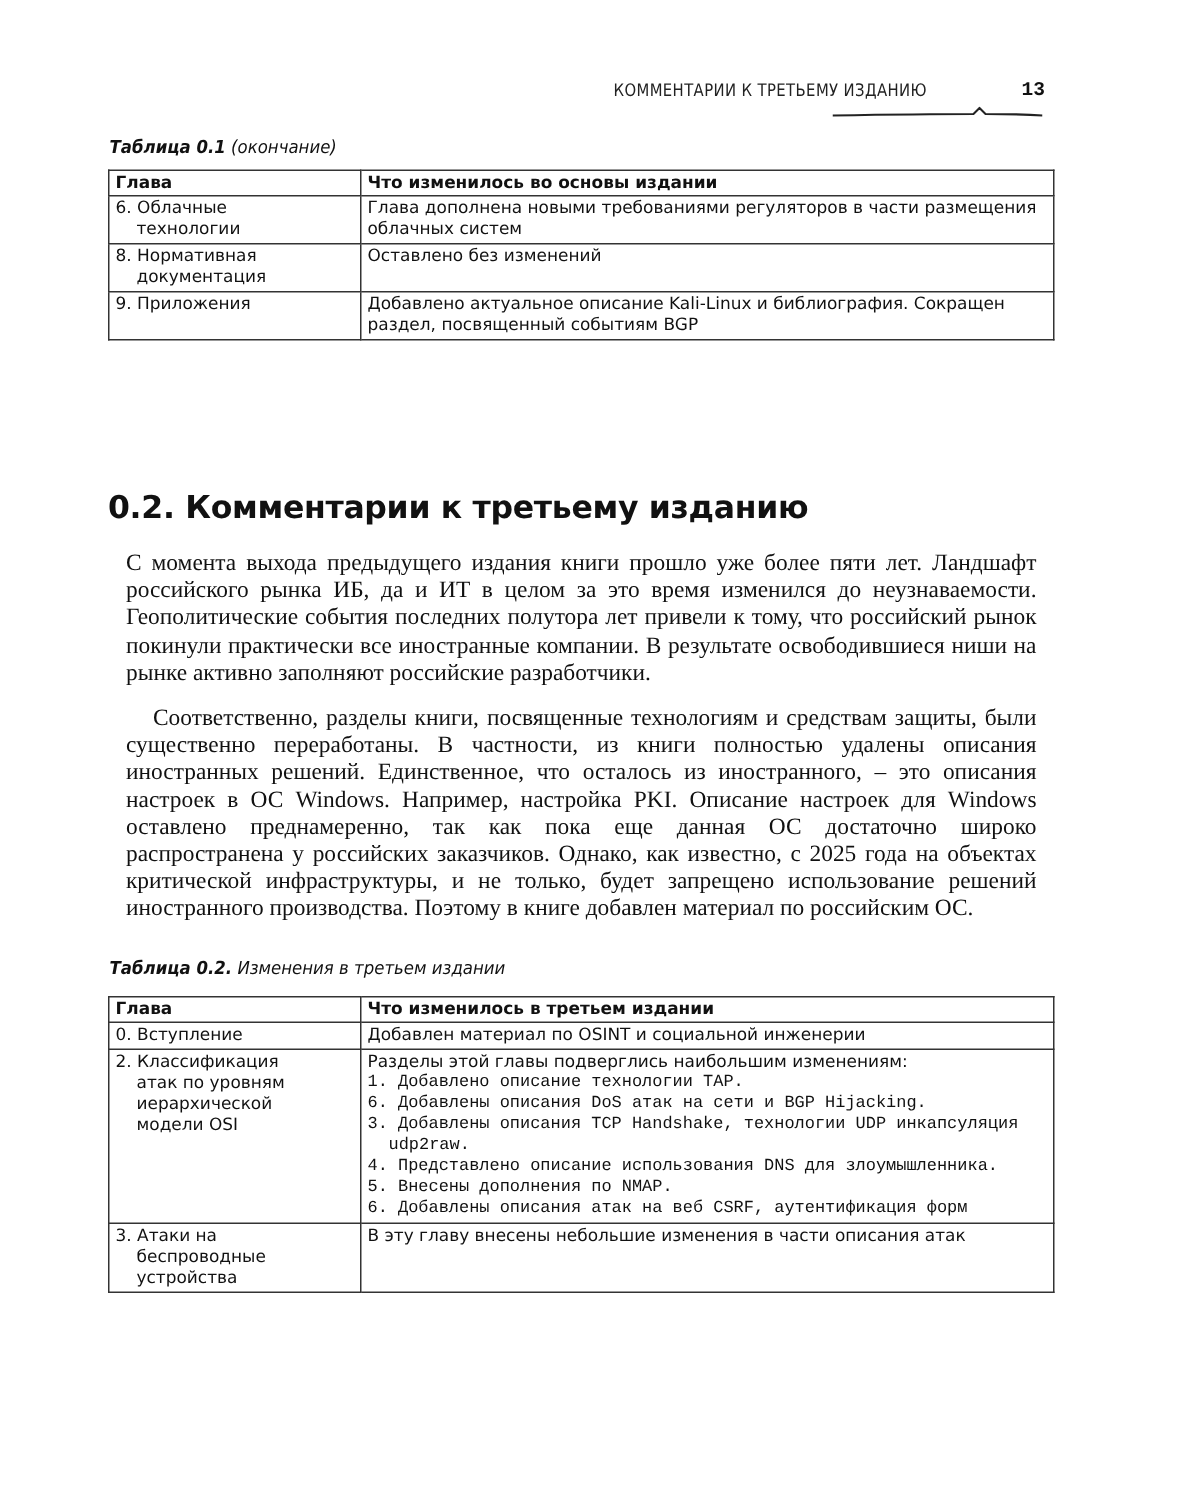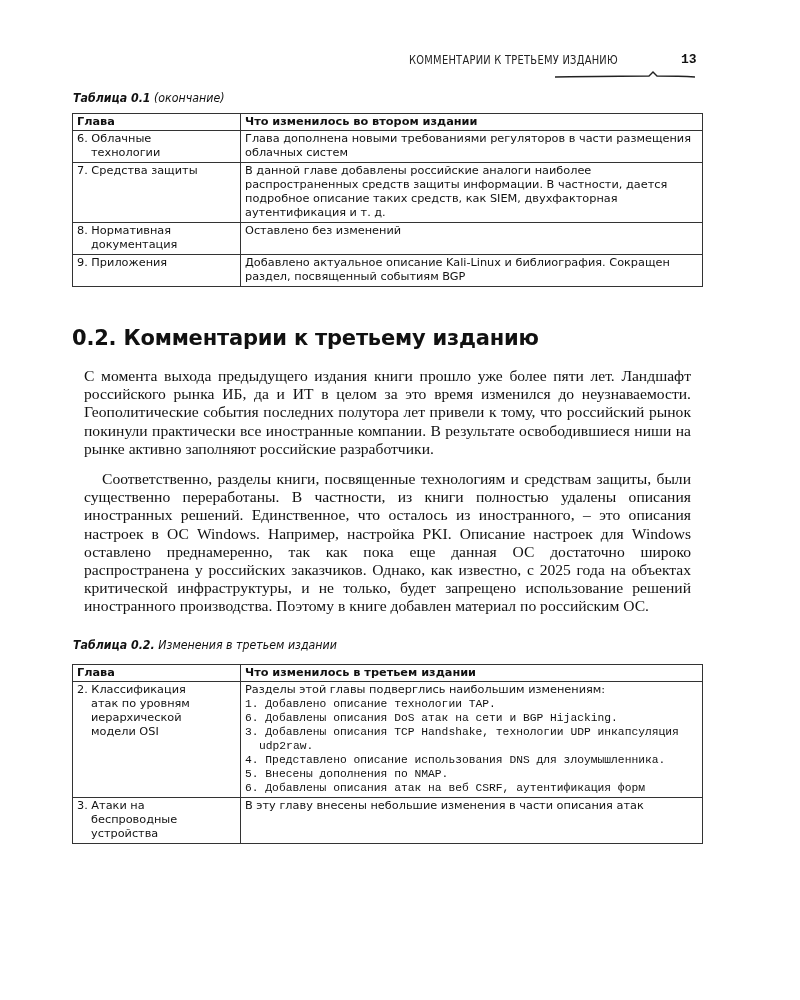--- a/index.html
+++ b/index.html
@@ -43,36 +43,30 @@
 </div>
 
 <table class="doc" style="top:113px;">
   <colgroup>
       <col class="c1">
       <col>
     </colgroup>
   <thead>
     <tr>
       <th>Глава</th>
-      <th>Что изменилось во втором издании</th>
+      <th>Что изменилось во основы издании</th>
     </tr>
   </thead>
   <tbody>
     <tr>
       <td>
           <div class="indent-wrap">6. Облачные
 технологии</div>
         </td>
       <td>Глава дополнена новыми требованиями регуляторов в части размещения облачных систем</td>
-    </tr>
-    <tr>
-      <td>
-          <div class="indent-wrap">7. Средства защиты</div>
-        </td>
-      <td>В данной главе добавлены российские аналоги наиболее распространенных средств защиты информации. В частности, дается подробное описание таких средств, как SIEM, двухфакторная аутентификация и т. д.</td>
     </tr>
     <tr>
       <td>
           <div class="indent-wrap">8. Нормативная
 документация</div>
         </td>
       <td>Оставлено без изменений</td>
     </tr>
     <tr>
       <td>
@@ -101,20 +95,26 @@
     </colgroup>
   <thead>
     <tr>
       <th>Глава</th>
       <th>Что изменилось в третьем издании</th>
     </tr>
   </thead>
   <tbody>
     <tr>
       <td>
+          <div class="indent-wrap">0. Вступление</div>
+        </td>
+      <td>Добавлен материал по OSINT и социальной инженерии</td>
+    </tr>
+    <tr>
+      <td>
           <div class="indent-wrap">2. Классификация
 атак по уровням
 иерархической
 модели OSI</div>
         </td>
       <td>
         <div>Разделы этой главы подверглись наибольшим изменениям:</div>
         <div class="ol-item">1. Добавлено описание технологии TAP.</div>
         <div class="ol-item">6. Добавлены описания DoS атак на сети и  BGP Hijacking.</div>
         <div class="ol-item">3. Добавлены описания TCP Handshake, технологии UDP инкапсуляция udp2raw.</div>

